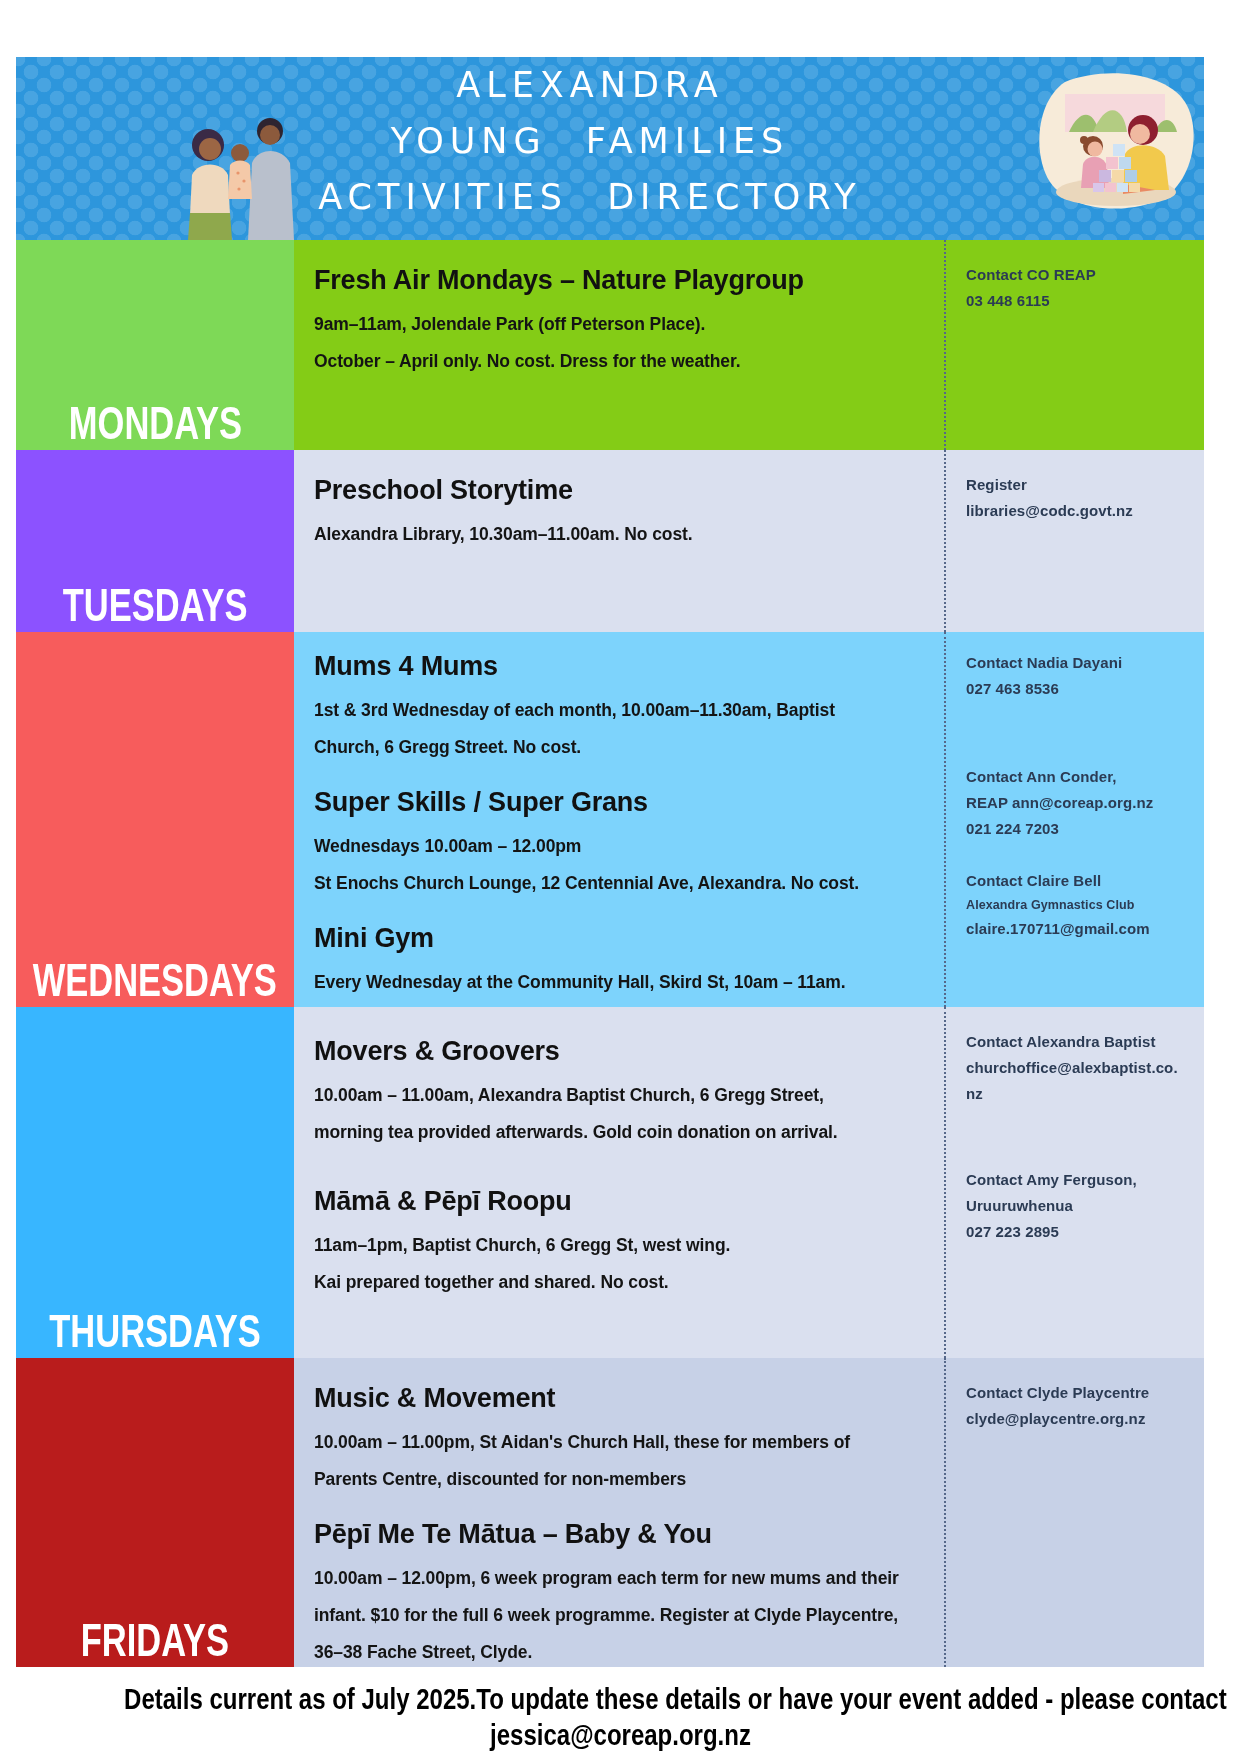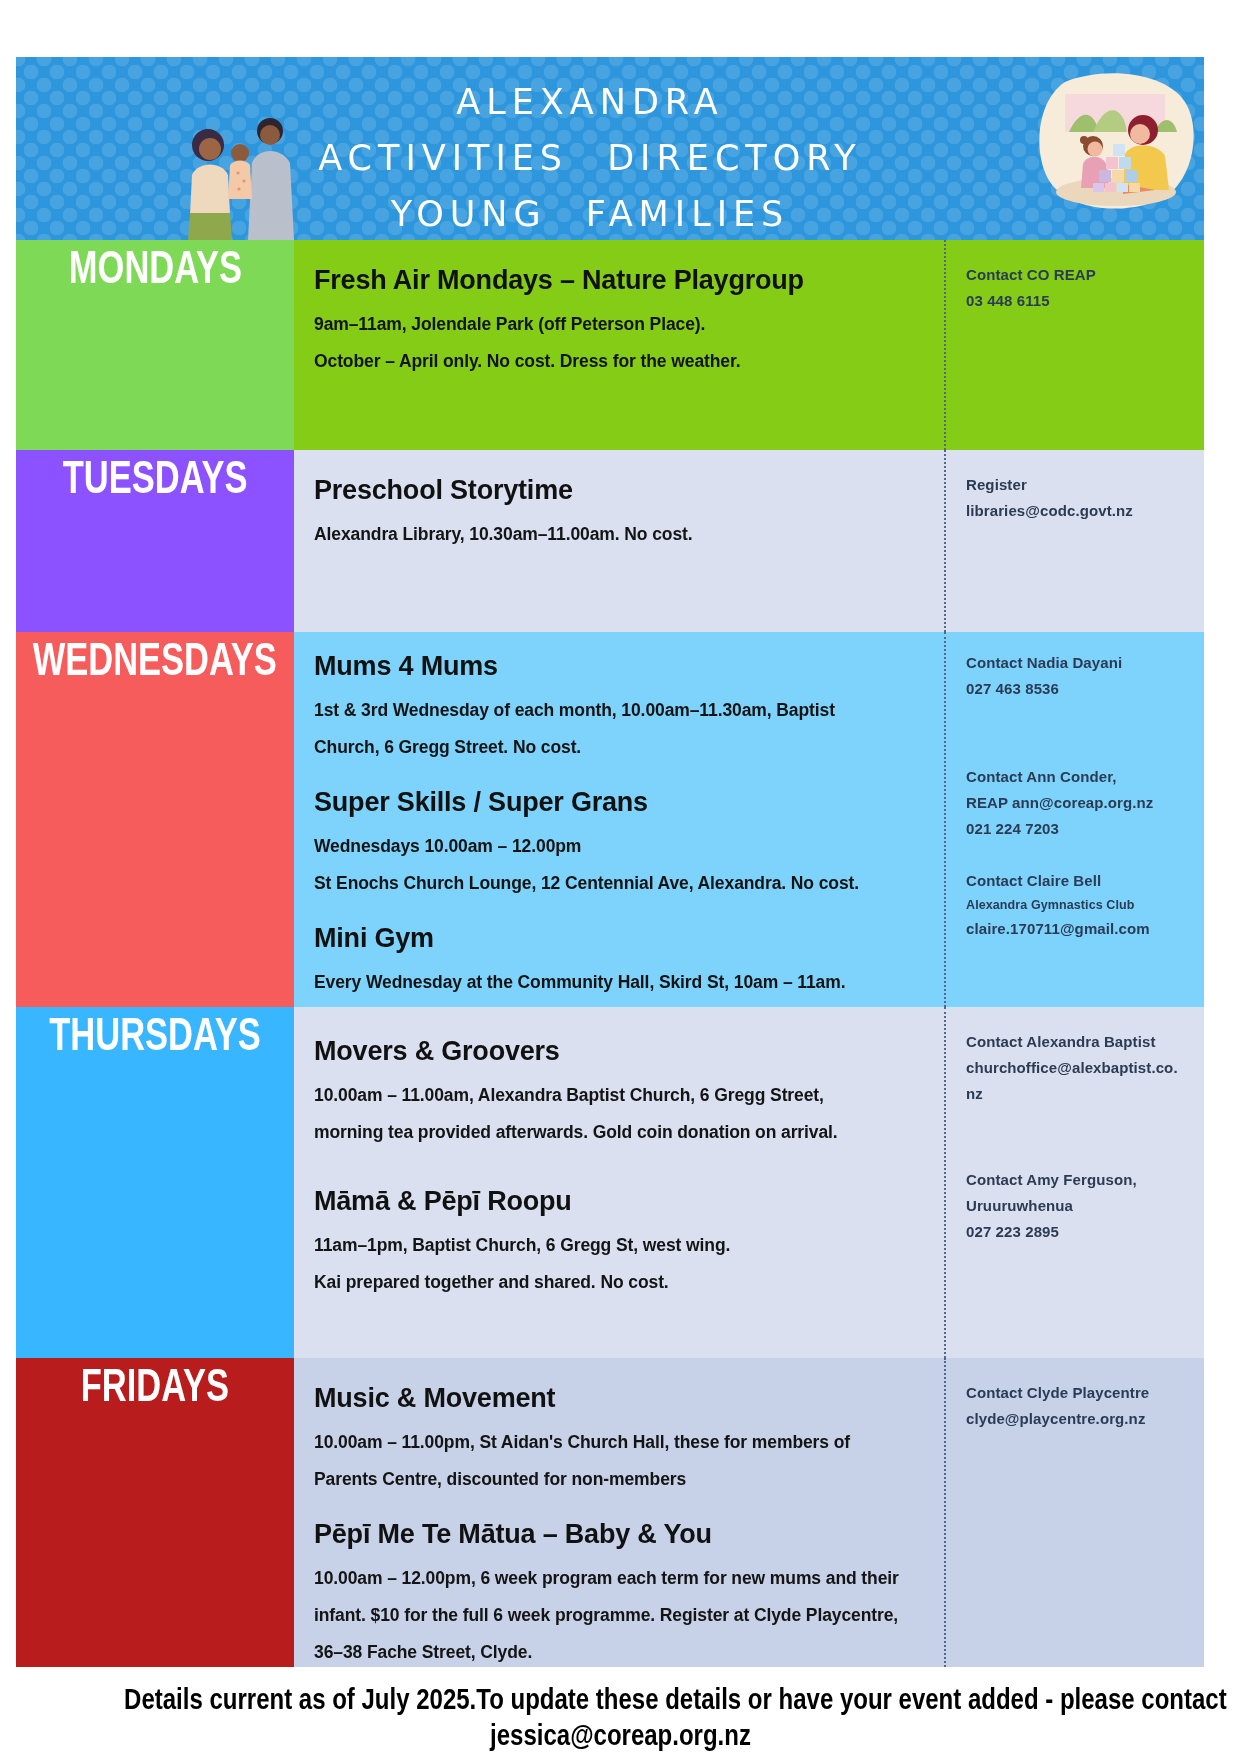--- a/index.html
+++ b/index.html
@@ -7,32 +7,32 @@
   .page{position:relative;width:1241px;height:1755px;background:#ffffff;
         font-family:"Liberation Sans",sans-serif;overflow:hidden;}
 
   
   .header{position:absolute;left:16px;top:57px;width:1188px;height:183px;
     background-color:#2D96DC;
     background-image:
       radial-gradient(circle,rgba(255,255,255,.13) 7px,transparent 7.6px),
       radial-gradient(circle,rgba(255,255,255,.13) 7px,transparent 7.6px);
     background-size:26px 26px;background-position:2px 2px,15px 15px;}
-  .header-title{position:absolute;left:264px;top:17px;width:620px;text-align:center;
+  .header-title{position:absolute;left:264px;top:0;width:620px;text-align:center;
     color:#ffffff;font-family:"DejaVu Sans",sans-serif;font-weight:400;
     font-size:35px;line-height:56px;letter-spacing:6px;word-spacing:22px;white-space:nowrap;}
   .logo-card{position:absolute;left:2px;top:19px;width:163px;height:133px;
     background:#ffffff;border-radius:3px;}
   .family-illustration{position:absolute;left:162px;top:58px;width:128px;height:125px;}
   .blob-illustration{position:absolute;left:1019px;top:15px;width:162px;height:139px;}
 
   
   .schedule{position:absolute;left:16px;top:240px;width:1188px;}
   .row{display:flex;width:100%;}
-  .day-cell{width:278px;flex:0 0 278px;display:flex;align-items:flex-start;justify-content:center;}
+  .day-cell{width:278px;flex:0 0 278px;display:flex;align-items:flex-end;justify-content:center;}
   .day-label{color:#ffffff;font-weight:bold;font-size:46px;letter-spacing:0px;
     transform:scaleX(.75);transform-origin:center;white-space:nowrap;}
   .row-body{display:flex;flex:1 1 auto;}
   .content-cell{width:650px;flex:0 0 650px;box-sizing:border-box;
     padding:24px 0 0 20px;}
   .contact-cell{width:260px;flex:0 0 260px;box-sizing:border-box;
     border-left:2px dotted #56688A;padding:22px 26px 0 20px;}
   .activity{margin-bottom:20px;}
   .activity-title{color:#111111;font-weight:bold;font-size:27px;line-height:33px;
     margin-bottom:9px;letter-spacing:-0.2px;}
@@ -73,22 +73,22 @@
 
       <circle cx="62" cy="38" r="9" fill="#8C5A3C"></circle>
       <path d="M52 50 C 56 44, 68 44, 72 50 L74 84 L50 84 Z" fill="#F4C9A8"></path>
       <circle cx="60" cy="58" r="1.6" fill="#E8946B"></circle>
       <circle cx="66" cy="66" r="1.6" fill="#E8946B"></circle>
       <circle cx="61" cy="74" r="1.6" fill="#E8946B"></circle>
     </svg>
 
     <div class="header-title">
       <div>ALEXANDRA</div>
+      <div>YOUNG FAMILIES</div>
       <div>ACTIVITIES DIRECTORY</div>
-      <div>YOUNG FAMILIES</div>
     </div>
 
     <svg class="blob-illustration" viewBox="0 0 162 139">
       <path d="M30 10 C 70 -6, 130 0, 150 30 C 166 55, 160 105, 130 125 C 95 144, 35 140, 15 110 C -2 84, 0 30, 30 10 Z" fill="#F7EBD9"></path>
       <rect x="30" y="22" width="100" height="38" fill="#F6D9DC"></rect>
       <path d="M34 60 C 44 38, 58 36, 64 60 Z" fill="#9DBF6E"></path>
       <path d="M58 60 C 70 30, 88 32, 92 60 Z" fill="#B3CC82"></path>
       <path d="M120 60 C 126 44, 138 44, 142 60 Z" fill="#9DBF6E"></path>
       <ellipse cx="81" cy="120" rx="60" ry="14" fill="#EAD7BC"></ellipse>
 

